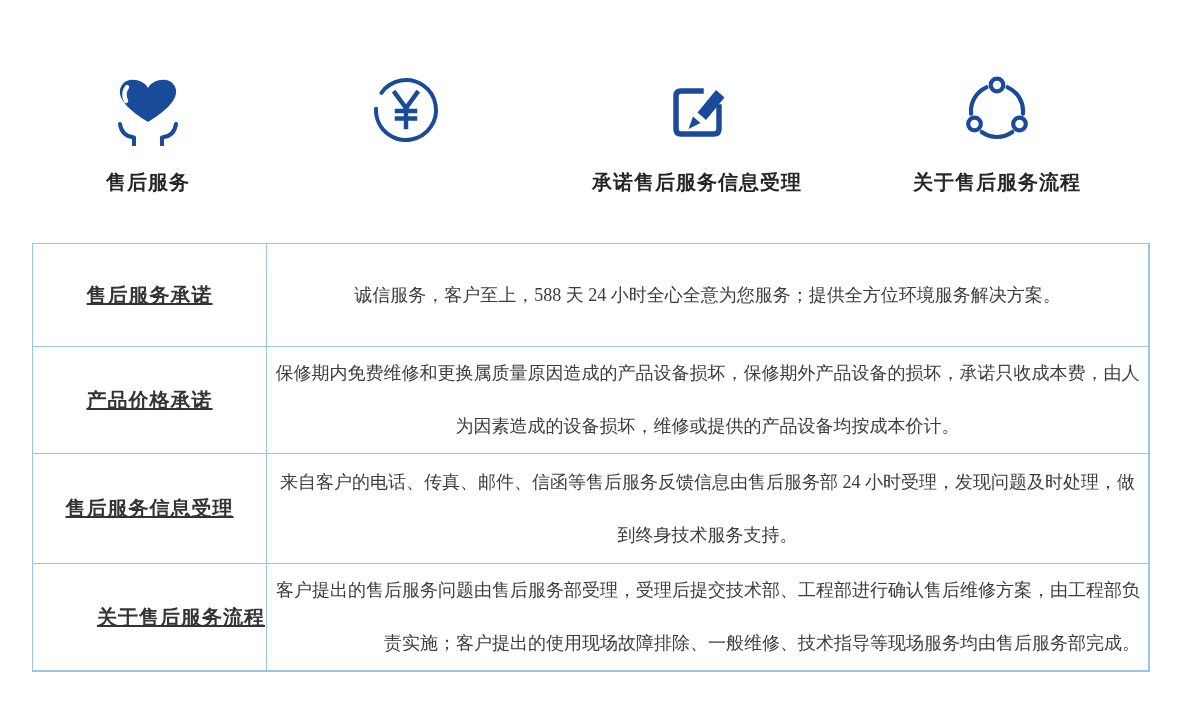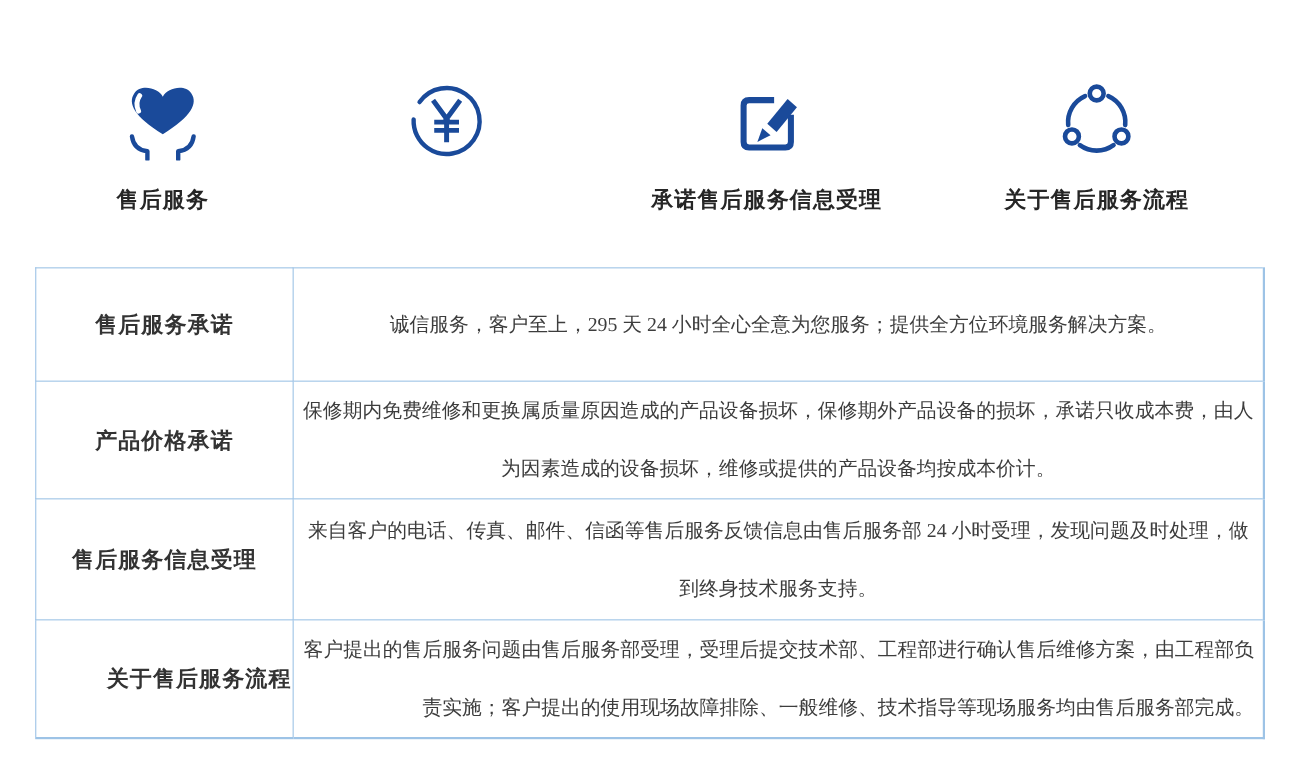--- a/index.html
+++ b/index.html
@@ -25,21 +25,21 @@
     position:absolute;left:32px;top:243px;
     border-collapse:collapse;table-layout:fixed;width:1118px;
   }
   .service-table td{
     border:1px solid #9dc3e6;vertical-align:middle;
   }
   .service-table tr:last-child td{border-bottom-width:2px;text-align:right;}
   .service-table td:last-child{border-right-width:2px;}
   td.row-label{
     width:231px;text-align:center;font-size:20px;font-weight:600;
-    color:#333333;letter-spacing:1px;
+    color:#333333;letter-spacing:1px;text-decoration:underline;
   }
   td.row-content{
     text-align:center;font-size:18px;line-height:53px;
     color:#3d3d3d;padding:0 8px;
   }
   .h1{height:103px;} .h2{height:106px;} .h3{height:110px;} .h4{height:97px;}
 </style>
 </head>
 <body>
 
@@ -88,21 +88,21 @@
       </g>
     </svg>
   </div>
   <div class="caption">关于售后服务流程</div>
 </div>
 
 <table class="service-table">
   <tbody>
       <tr class="h1">
     <td class="row-label">售后服务承诺</td>
-    <td class="row-content">诚信服务，客户至上，295 天 24 小时全心全意为您服务；提供全方位环境服务解决方案。</td>
+    <td class="row-content">诚信服务，客户至上，588 天 24 小时全心全意为您服务；提供全方位环境服务解决方案。</td>
   </tr>
   <tr class="h2">
     <td class="row-label">产品价格承诺</td>
     <td class="row-content">保修期内免费维修和更换属质量原因造成的产品设备损坏，保修期外产品设备的损坏，承诺只收成本费，由人为因素造成的设备损坏，维修或提供的产品设备均按成本价计。</td>
   </tr>
   <tr class="h3">
     <td class="row-label">售后服务信息受理</td>
     <td class="row-content">来自客户的电话、传真、邮件、信函等售后服务反馈信息由售后服务部 24 小时受理，发现问题及时处理，做到终身技术服务支持。</td>
   </tr>
   <tr class="h4">

